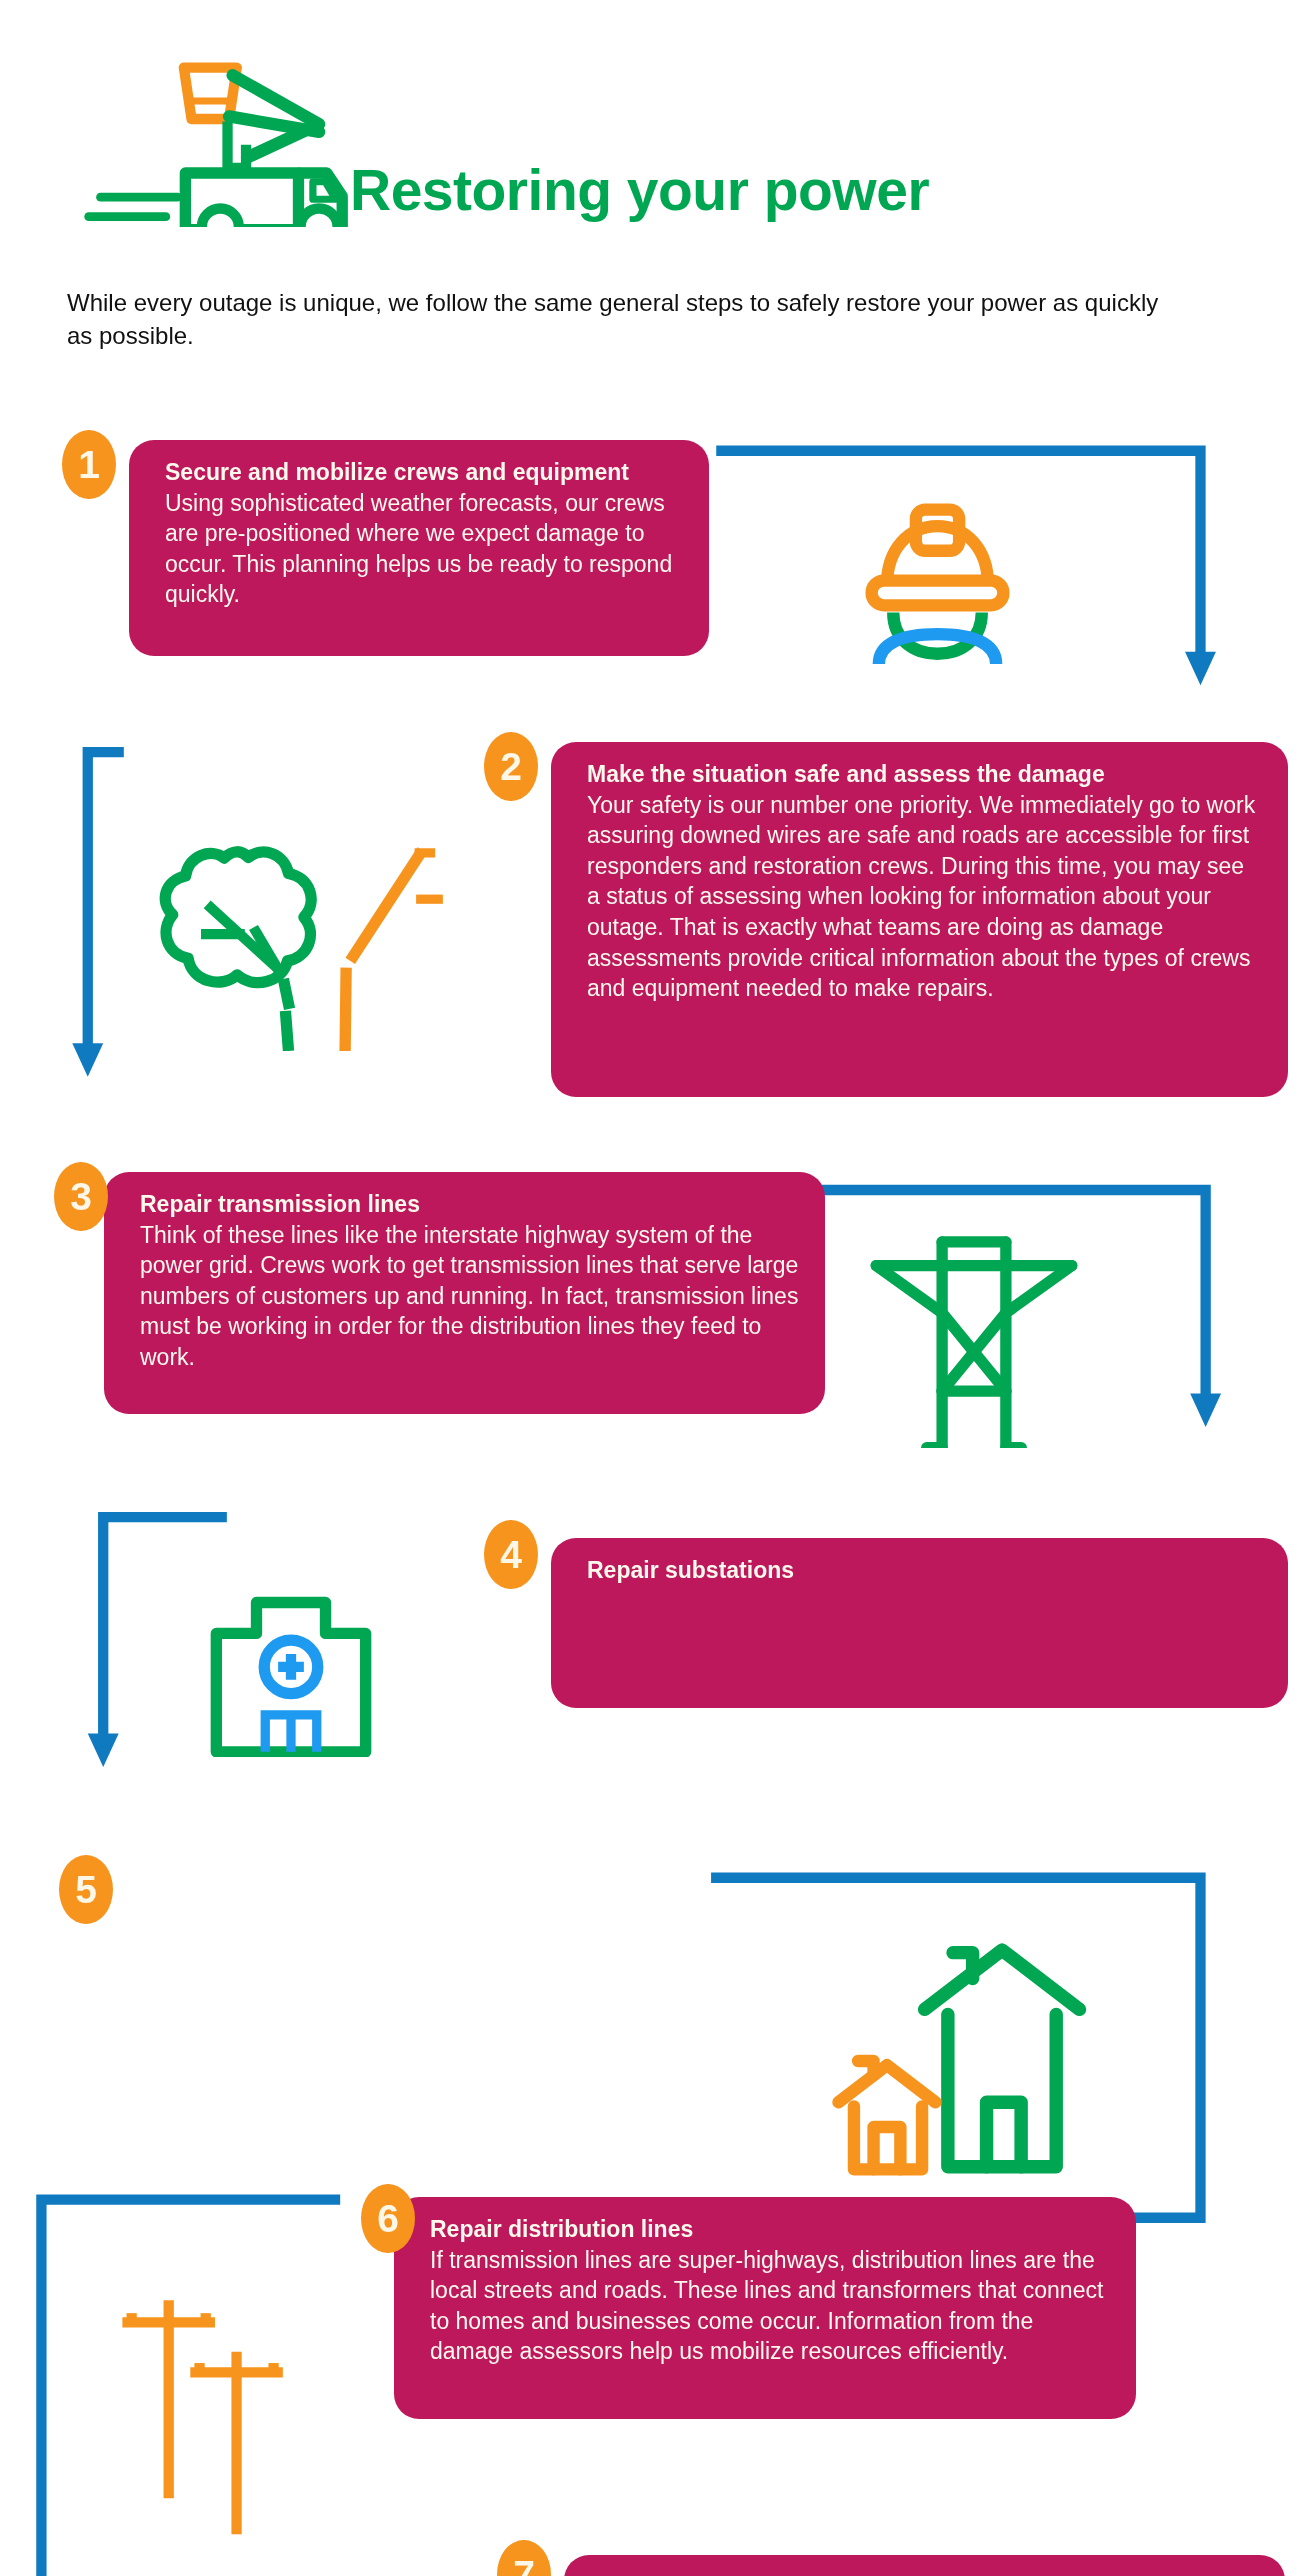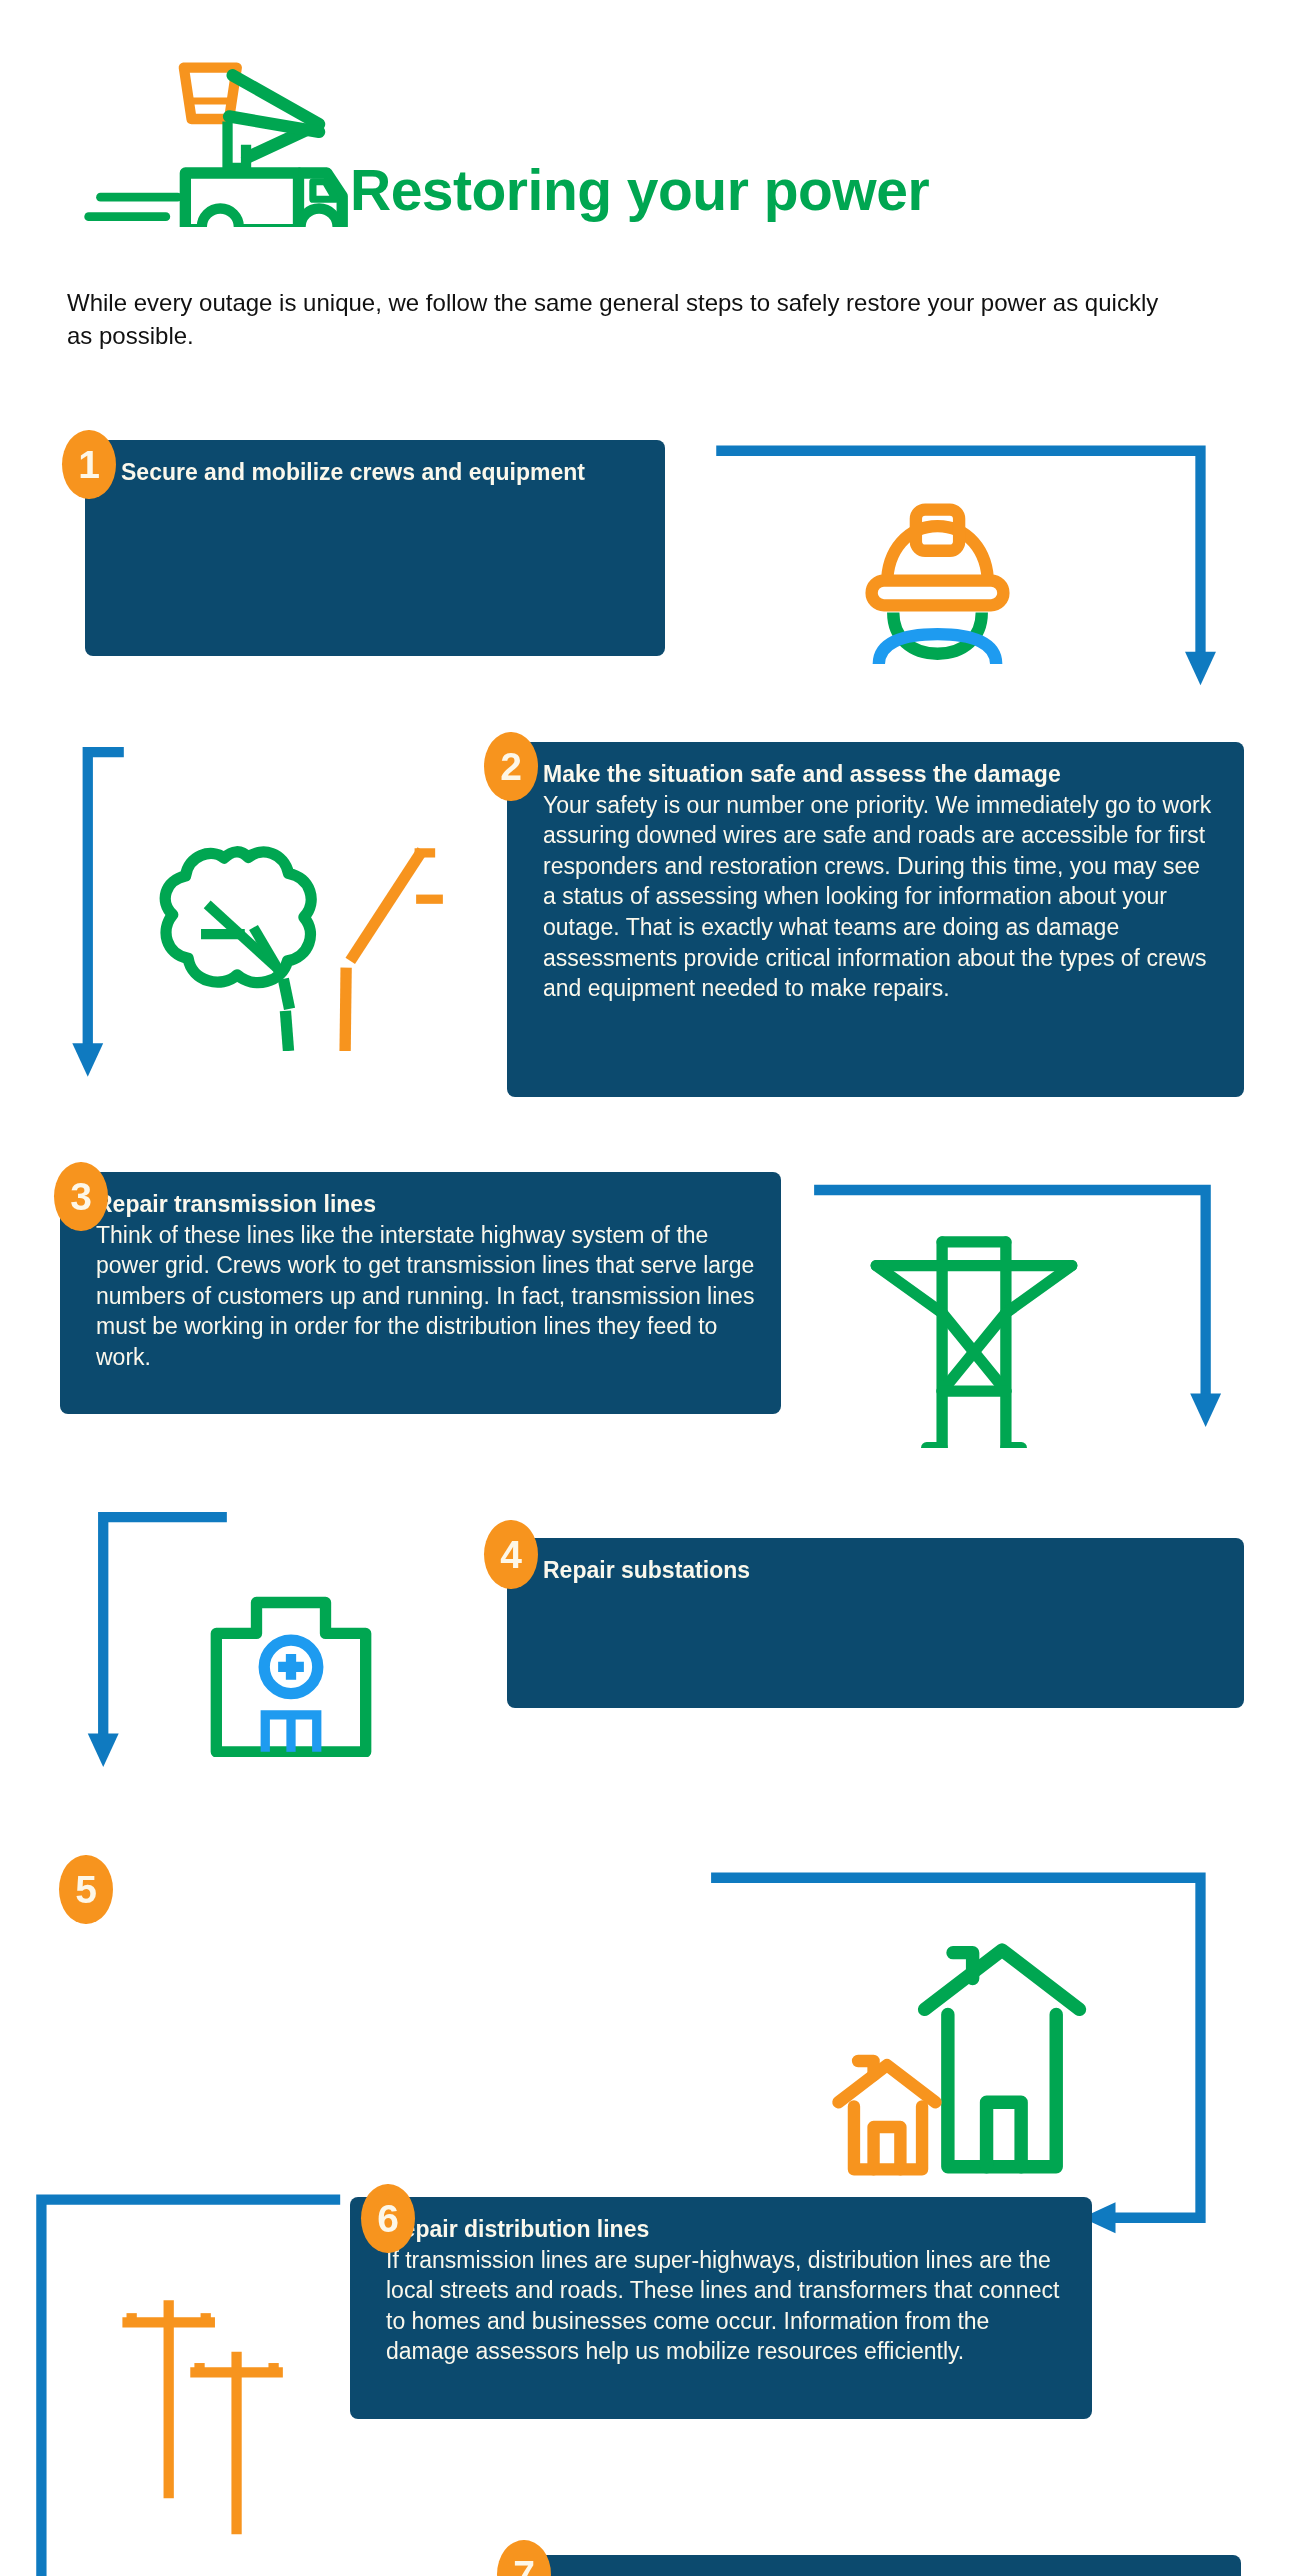--- a/index.html
+++ b/index.html
@@ -18,23 +18,24 @@
     font-size:57px;font-weight:bold;color:#00a651;
     letter-spacing:-0.5px;line-height:1;white-space:nowrap;
   }
   .intro{
     position:absolute;left:67px;top:286px;width:1123px;
     font-size:24px;line-height:1.38;color:#111111;
   }
 
   
   .card{
-    position:absolute;background:#0c4a6e;border-radius:8px;
+    position:absolute;background:#be185d;border-radius:25px;
     color:#fbf8ec;box-sizing:border-box;
     padding:17.5px 25px 19.6px 36px;
+    margin-left:44px;
   }
   .card-title{
     font-size:23px;font-weight:bold;line-height:1.22;
     margin:0 0 2.1px 0;color:#fbf8ec;
   }
   .card-body{
     font-size:23px;line-height:1.33;color:#fbf8ec;margin:0;
   }
   .badge{
     position:absolute;width:54px;height:69px;border-radius:27px/35px;
@@ -102,20 +103,21 @@
       <path d="M660 4270 L80 4270 L80 5065 L880 5065"></path>
       <polygon points="940,5065 875,5035 875,5095" fill="#0f7ac0" stroke="none"></polygon>
 
       <path d="M2400 5210 L2320 5210 L2320 5610 L2160 5610"></path>
       <polygon points="2100,5610 2165,5580 2165,5640" fill="#0f7ac0" stroke="none"></polygon>
     </g>
   </svg>
 
   <div class="card" style="left:85px;top:440px;width:580px;height:216px;">
     <div class="card-title">Secure and mobilize crews and equipment</div>
+    <div class="card-body">Using sophisticated weather forecasts, our crews are pre-positioned where we expect damage to occur. This planning helps us be ready to respond quickly.</div>
   </div>
   <div class="badge" style="left:62px;top:430px;">1</div>
   <div class="icon" style="left:850px;top:489px;">
     <svg width="175" height="175" viewBox="0 0 340 340" fill="none">
       <path d="M72 185 C72 118 113 72 170 72 C227 72 268 118 268 185" stroke="#f7941e" stroke-width="24" fill="none"></path>
       <rect x="128" y="40" width="84" height="80" rx="18" stroke="#f7941e" stroke-width="24" fill="none"></rect>
       <rect x="42" y="178" width="256" height="48" rx="24" stroke="#f7941e" stroke-width="24" fill="none"></rect>
       <path d="M84 240 C84 290 120 320 170 320 C220 320 256 290 256 240" stroke="#00a651" stroke-width="24" fill="none"></path>
       <path d="M56 340 C56 300 100 282 170 282 C240 282 284 300 284 340" stroke="#1e9bf0" stroke-width="24" fill="none"></path>
     </svg>

